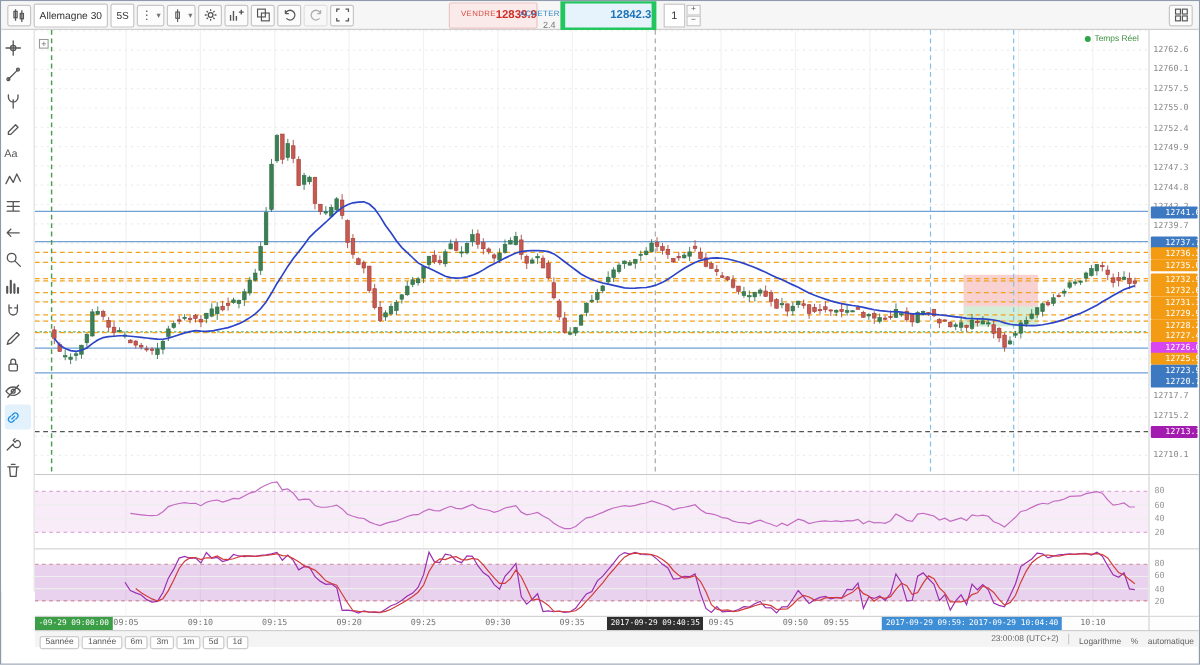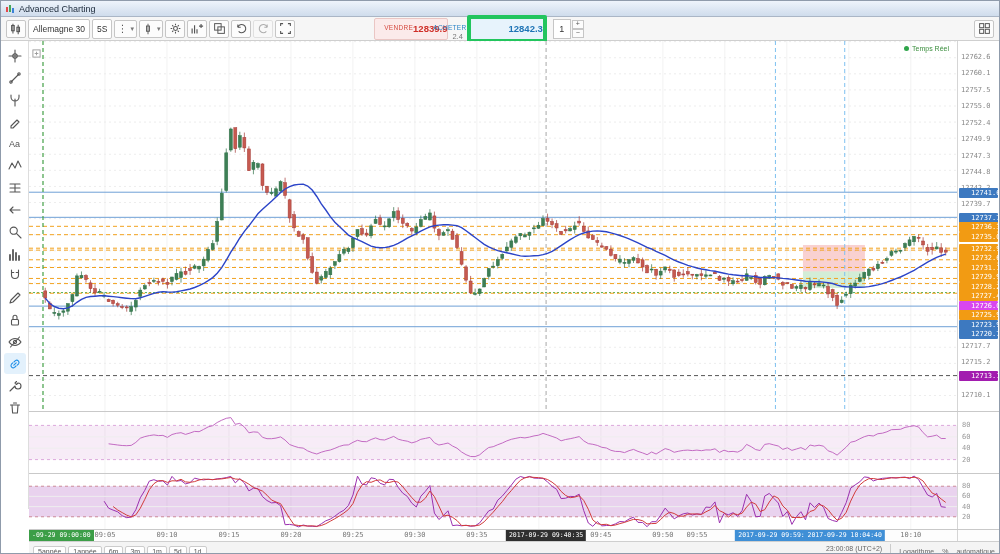--- a/index.html
+++ b/index.html
@@ -25,21 +25,21 @@
   .buybox .prc{font-size:9.5px;color:#1e74b6;font-weight:bold;margin-top:1px;}
   .spread{font-size:7.5px;color:#777;margin:0 4px;align-self:flex-end;padding-bottom:2px;}
   .qty{display:flex;align-items:center;margin-left:6px;}
   .qval{width:16px;height:18px;border:1px solid #c6c6c6;background:#fff;font-size:9px;color:#333;display:flex;align-items:center;justify-content:center;}
   .steps{display:flex;flex-direction:column;margin-left:1px;}
   .steps button{width:12px;height:9px;font-size:7px;line-height:6px;border:1px solid #c6c6c6;background:#fcfcfc;color:#555;padding:0;cursor:pointer;}
   .spacer{flex:1;}
   
   .body{display:flex;height:468px;}
   .sidebar{width:30px;background:#fff;border-right:1px solid #ddd;box-sizing:border-box;display:flex;flex-direction:column;align-items:center;padding-top:4px;}
-  .tool{width:22px;height:21px;display:flex;align-items:center;justify-content:center;border-radius:3px;margin-bottom:1px;cursor:pointer;color:#555;}
+  .tool{width:22px;height:21px;display:flex;align-items:center;border-radius:3px;margin-bottom:1px;cursor:pointer;color:#555;}
   .tool.active{background:#e3f1fc;}
   .tool .txt{font-size:9px;color:#555;}
   .chartcol{position:relative;width:970px;}
   .row{position:relative;display:flex;box-sizing:border-box;}
   .row.main{height:370px;}
   .row.pane1{height:62px;border-top:1px solid #c9c9c9;}
   .row.pane2{height:56px;border-top:1px solid #c9c9c9;}
   .plot{position:relative;width:928px;overflow:hidden;background:#fff;}
   .scale{position:relative;width:42px;border-left:1px solid #d5d5d5;background:#fff;box-sizing:border-box;overflow:hidden;}
   .ptick{position:absolute;left:3px;font-size:7px;color:#888;font-family:"DejaVu Sans Mono",monospace;}
@@ -67,30 +67,20 @@
   .fright{margin-left:auto;display:flex;align-items:center;}
   .fitem{font-size:7px;color:#666;margin-left:8px;cursor:pointer;}
   .fclock{font-size:7px;color:#666;cursor:default;}
   .fsep{width:1px;height:9px;background:#ccc;margin-left:8px;}
 </style>
 </head>
 <body>
 
 <div class="win">
 
-  <div class="titlebar">
-    <span>
-      <svg width="10" height="10" viewBox="0 0 10 10">
-          <rect x="1" y="3" width="2" height="5" fill="#e5484d"></rect>
-          <rect x="4" y="1" width="2" height="7" fill="#46a758"></rect>
-          <rect x="7" y="4" width="2" height="5" fill="#3b82d8"></rect>
-        </svg>
-    </span>
-    <span class="title">Advanced Charting</span>
-  </div>
 
   <div class="toolbar">
     <button class="tbtn">
       <svg width="14" height="14" viewBox="0 0 16 16" fill="none" stroke="#555" stroke-width="1.2">
           <line x1="4.5" y1="2" x2="4.5" y2="13"></line>
           <rect x="3" y="4" width="3" height="6"></rect>
           <line x1="10.5" y1="3" x2="10.5" y2="14"></line>
           <rect x="9" y="6" width="3" height="5"></rect>
         </svg>
     </button>

